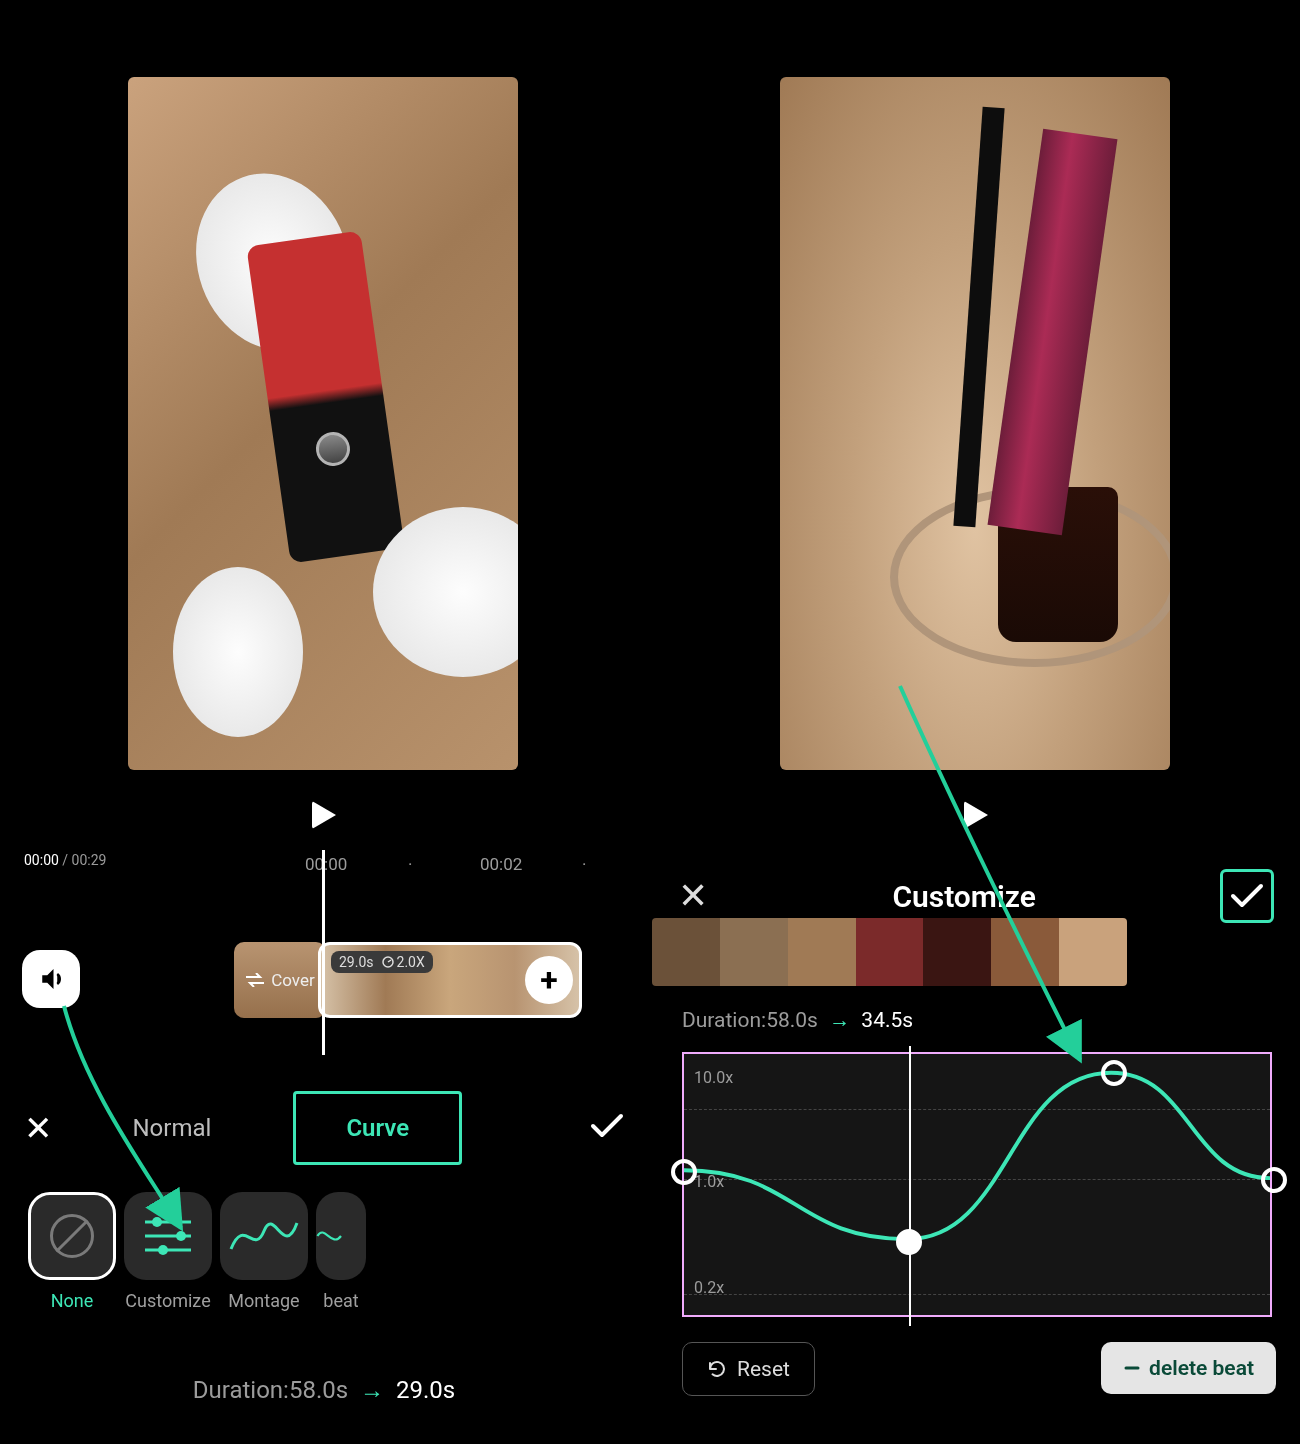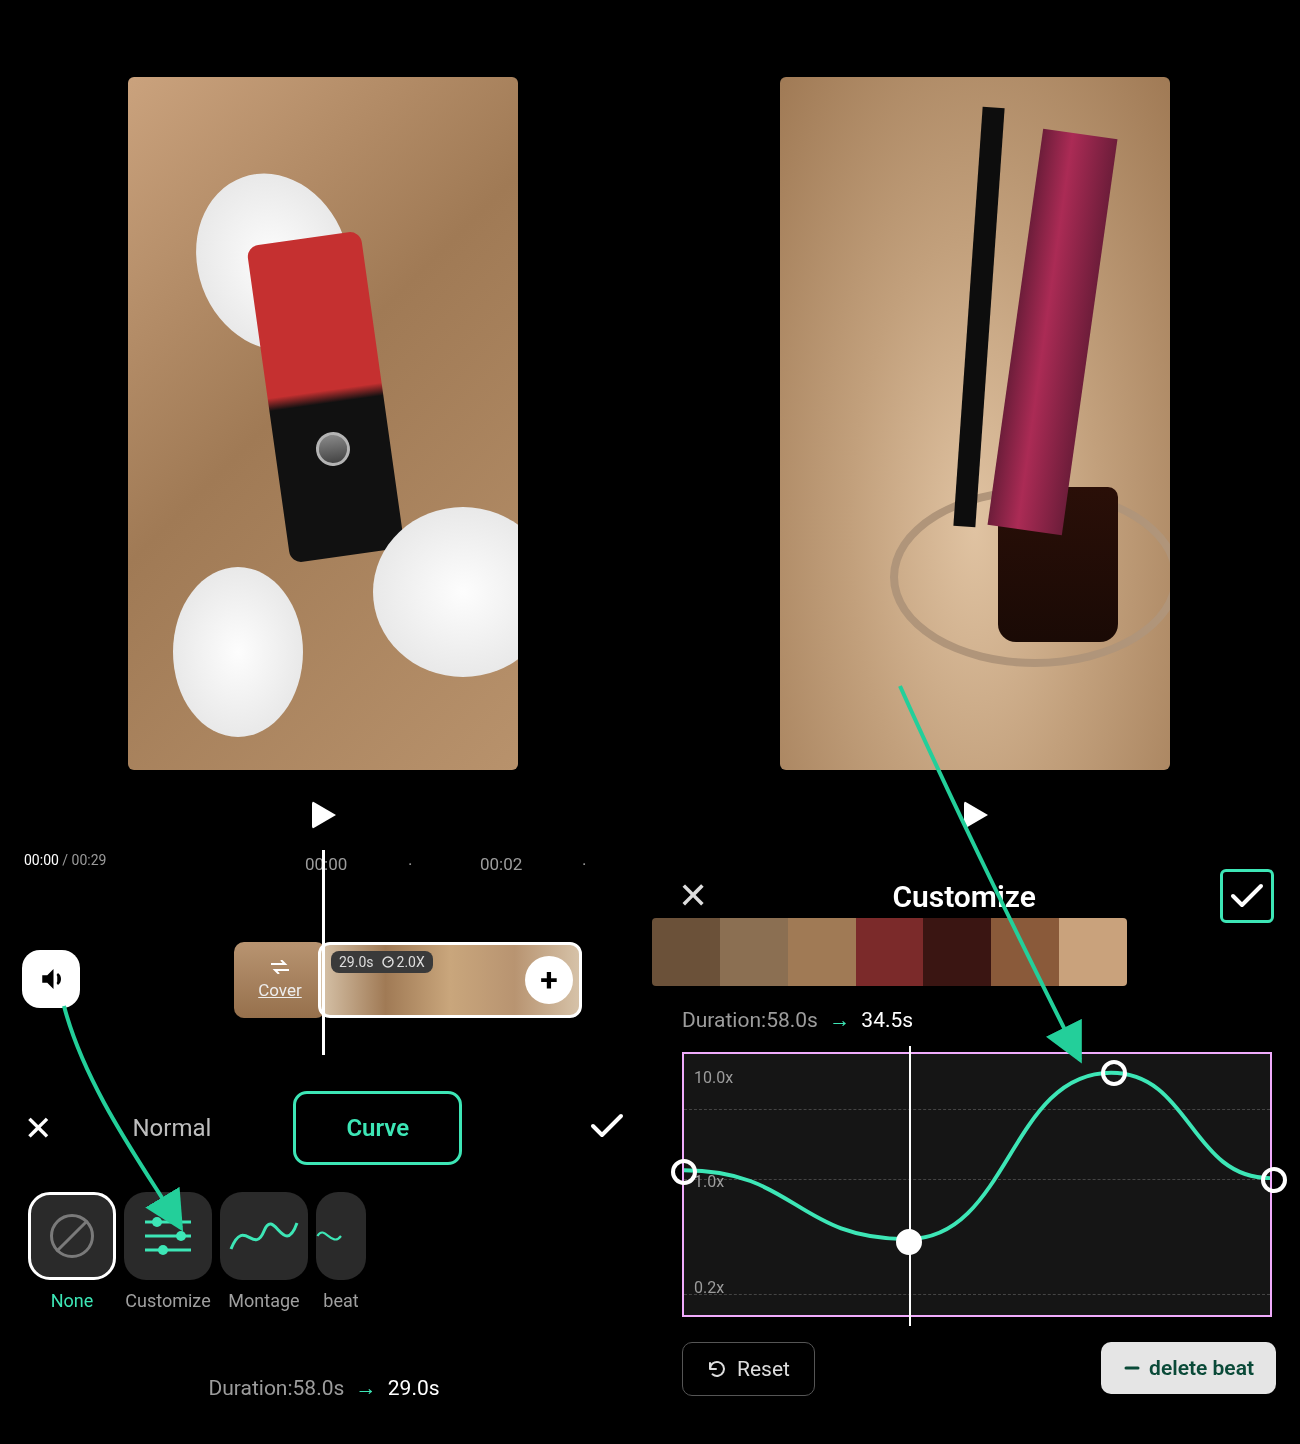--- a/index.html
+++ b/index.html
@@ -91,22 +91,22 @@
 .mute-pill {
   position: absolute; top: 950px; left: 22px; width: 58px; height: 58px;
   background: #fff; border-radius: 18px; display: flex; align-items: center; justify-content: center;
   cursor: pointer;
 }
 
 .strip-area { position: absolute; top: 942px; left: 234px; width: 420px; height: 82px; }
 .cover-thumb {
   position: absolute; left: 0; top: 0; width: 92px; height: 76px;
   border-radius: 10px; background: linear-gradient(#b89471, #96704c);
-  display: flex; flex-direction: column; align-items: center; justify-content: center;
-  font-size: 17px; color: #eee; gap: 6px; text-decoration: underline;
+  display: flex; flex-direction: row; align-items: center; justify-content: center;
+  font-size: 17px; color: #eee; gap: 6px;
 }
 .clip-strip {
   position: absolute; left: 84px; top: 0; width: 264px; height: 76px;
   border: 3px solid #fff; border-radius: 12px;
   background: linear-gradient(90deg, #d6c2a8 0%, #a07a55 25%, #c9a67c 50%, #b89471 75%, #d6c2a8 100%);
   overflow: hidden;
 }
 .clip-badge {
   position: absolute; top: 6px; left: 10px; background: #3a3a3a; color: #ddd;
   border-radius: 8px; font-size: 14px; padding: 3px 8px; display: flex; gap: 8px; align-items: center;
@@ -121,21 +121,21 @@
 .playhead { position: absolute; top: 850px; left: 322px; width: 3px; height: 205px; background: #fff; }
 
 .tab-row {
   position: absolute; top: 1096px; left: 0; width: 648px; height: 64px;
   display: flex; align-items: center; padding: 0 24px; gap: 0;
 }
 .tab-x { font-size: 34px; color: #fff; cursor: pointer; margin-right: 80px; font-weight: 300; }
 .tab { font-size: 24px; color: #bdbdbd; cursor: pointer; }
 .tab-normal { margin-right: 82px; }
 .tab-curve {
-  color: #3de6b6; border: 3px solid #3de6b6; border-radius: 14px;
+  color: #3de6b6; border: 3px solid #3de6b6; border-radius: 4px;
   padding: 20px 50px; font-weight: 600;
 }
 .tab-check { margin-left: auto; font-size: 32px; color: #fff; cursor: pointer; }
 
 .presets {
   position: absolute; top: 1192px; left: 28px; width: 640px; height: 130px;
   display: flex; gap: 8px; overflow: hidden;
 }
 .preset {
   display: flex; flex-direction: column; align-items: center; gap: 10px; cursor: pointer;
@@ -152,21 +152,21 @@
   width: 44px; height: 44px; border: 3px solid #7a7a7a; border-radius: 50%;
   position: relative;
 }
 .preset-none-icon::after {
   content: ''; position: absolute; left: 50%; top: 50%; width: 44px; height: 3px;
   background: #7a7a7a; transform: translate(-50%, -50%) rotate(-45deg);
 }
 
 .dur-row {
   position: absolute; top: 1376px; left: 0; width: 648px; text-align: center;
-  font-size: 21px; color: #9c9c9c;
+  font-size: 24px; color: #9c9c9c;
 }
 .dur-row .after { color: #fff; }
 .arrow-g { color: #3de6b6; margin: 0 6px; }
 
 .cust-header {
   position: absolute; top: 866px; left: 0; width: 648px; height: 60px;
   display: flex; align-items: center; padding: 0 26px;
 }
 .cust-x { font-size: 36px; cursor: pointer; color: #ddd; font-weight: 300; }
 .cust-title { flex: 1; text-align: center; font-size: 30px; font-weight: 600; }

